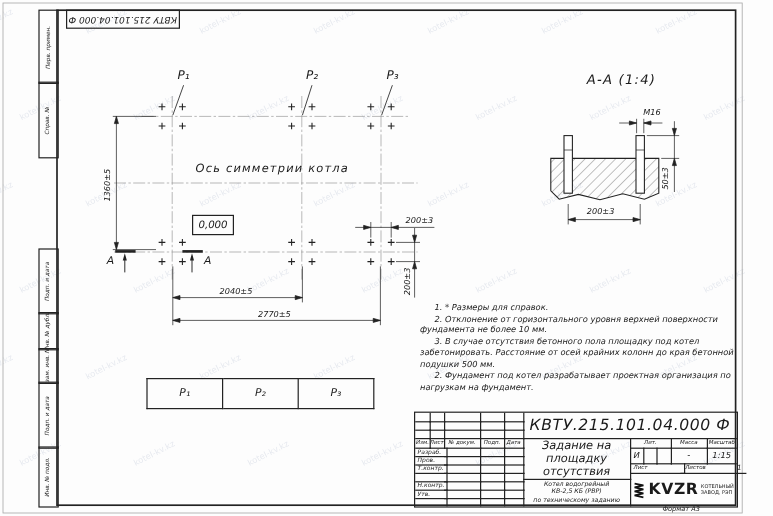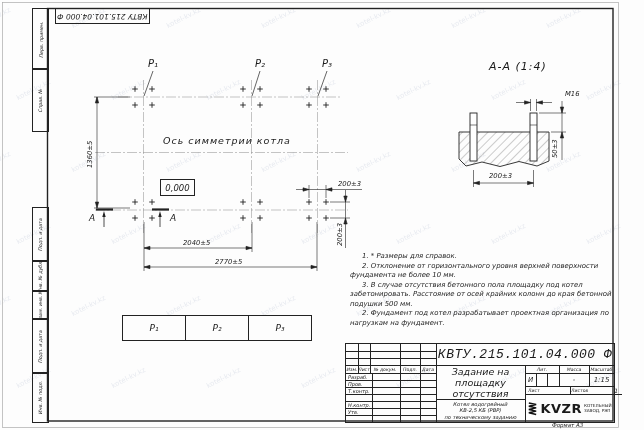--- a/index.html
+++ b/index.html
@@ -29,21 +29,21 @@
   #ptable tr:last-child td{height:22px;}
   
   #notes{position:absolute;left:350px;top:252px;width:264px;z-index:3;}
   #notes p{margin:0;text-indent:12px;font-size:6.9px;line-height:9.5px;}
   
   #tb{position:absolute;left:345px;top:343px;width:268px;height:78px;border:1.2px solid #222;
       z-index:4;background:rgba(255,255,255,0.0);}
   .c{position:absolute;border-right:0.8px solid #222;border-bottom:0.8px solid #222;
      display:flex;align-items:center;justify-content:center;overflow:hidden;}
   .c.small{font-size:4.6px;}
-  #tb .num{font-size:13px;letter-spacing:0.5px;font-family:Liberation Mono, monospace;}
+  #tb .num{font-size:13px;letter-spacing:0.5px;}
   #tb .name{font-size:9.5px;line-height:11px;text-align:center;flex-direction:column;}
   #tb .subj{font-size:5.2px;line-height:6.4px;text-align:center;flex-direction:column;}
   #tb .rowlbl{justify-content:flex-start;padding-left:2px;font-size:5px;}
   #fmt{position:absolute;left:552px;top:422px;font-size:5.5px;z-index:3;}
   .logo-wrap{display:flex;align-items:center;gap:2px;font-style:normal;}
   .logo-kvzr{font-weight:bold;font-size:13px;letter-spacing:0.5px;font-style:normal;}
   .logo-cap{font-size:4.2px;line-height:5px;font-style:normal;text-align:left;}
 </style>
 </head>
 <body>
@@ -225,21 +225,21 @@
   <div id="level">0,000</div>
   <div class="lbl txt rot" style="left:87px;top:168px;font-size:6.8px;">1360±5</div>
   <div class="lbl txt" style="left:183px;top:240px;font-size:6.8px;">2040±5</div>
   <div class="lbl txt" style="left:215px;top:259px;font-size:6.8px;font-style:italic;">2770±5</div>
   <div class="lbl txt" style="left:338px;top:181px;font-size:6.8px;">200±3</div>
   <div class="lbl txt rot" style="left:337px;top:246px;font-size:6.8px;">200±3</div>
   <div class="lbl txt" style="left:89px;top:214px;font-size:9px;">А</div>
   <div class="lbl txt" style="left:170px;top:214px;font-size:9px;">А</div>
 
   <div class="lbl txt" style="left:489px;top:61px;font-size:11px;letter-spacing:1px;">А-А (1:4)</div>
-  <div class="lbl txt" style="left:565px;top:91px;font-size:6.8px;">М16</div>
+  <div class="lbl txt" style="left:536px;top:91px;font-size:6.8px;">М16</div>
   <div class="lbl txt" style="left:489px;top:173px;font-size:6.8px;">200±3</div>
   <div class="lbl txt rot" style="left:552px;top:158px;font-size:6.8px;">50±3</div>
 
   <table id="ptable">
     <tbody>
         <tr>
       <td>P₁</td>
       <td>P₂</td>
       <td>P₃</td>
     </tr>

